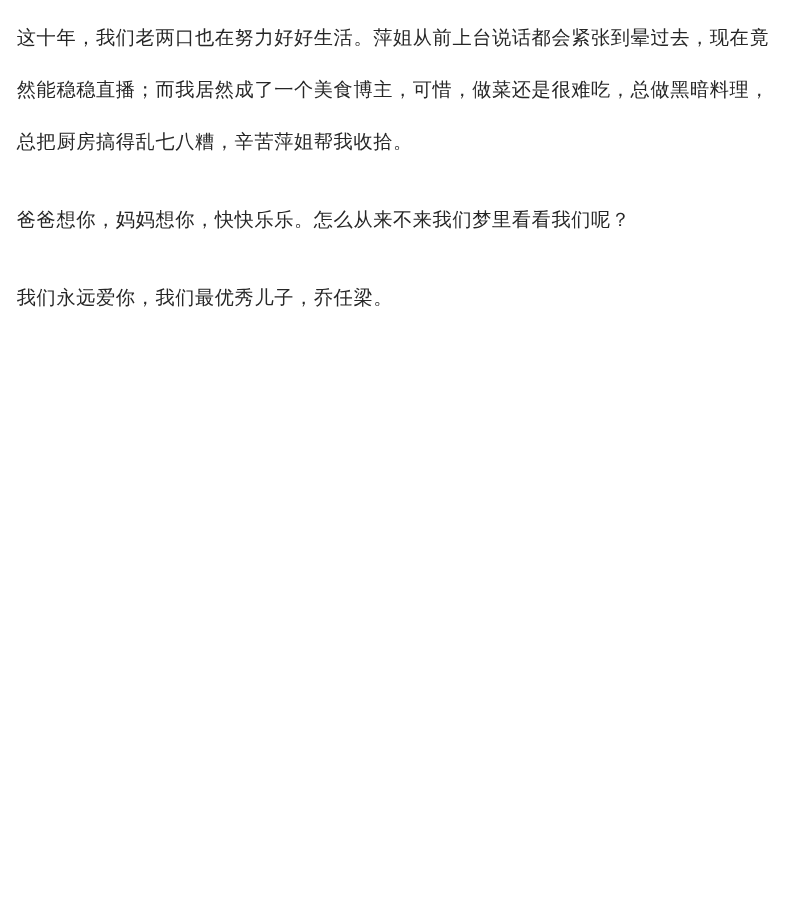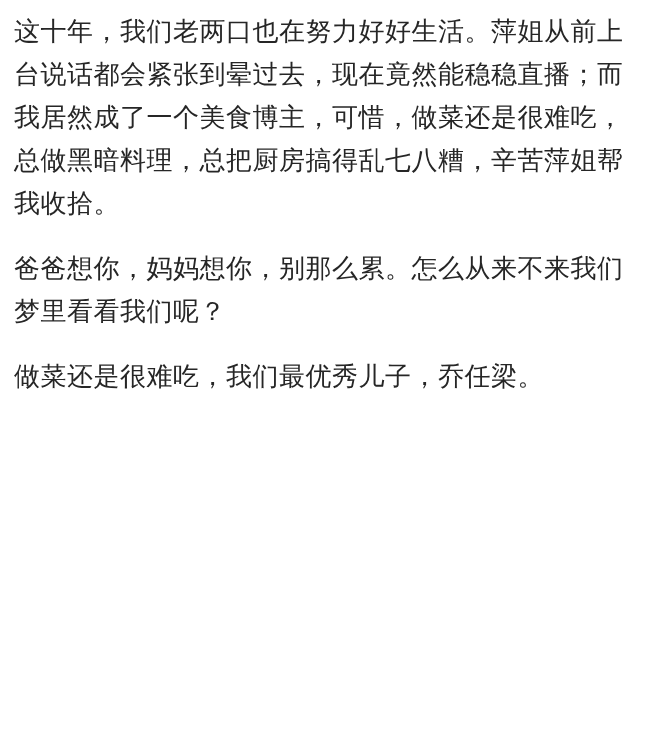--- a/index.html
+++ b/index.html
@@ -15,32 +15,32 @@
     overflow: hidden;
   }
   .page {
     box-sizing: border-box;
     width: 660px;
     height: 748px;
     padding: 10px 14px 0 14px;
     background: #ffffff;
   }
   .para {
-    font-size: 26px;
+    font-size: 16px;
     line-height: 43px;
     letter-spacing: 0.5px;
     color: #262626;
     margin: 0 0 22px 0;
     text-align: left;
     word-break: break-all;
   }
   .para:last-child {
     margin-bottom: 0;
   }
 </style>
 </head>
 <body>
 
 <div class="page">
   <p class="para">这十年，我们老两口也在努力好好生活。萍姐从前上台说话都会紧张到晕过去，现在竟然能稳稳直播；而我居然成了一个美食博主，可惜，做菜还是很难吃，总做黑暗料理，总把厨房搞得乱七八糟，辛苦萍姐帮我收拾。</p>
-  <p class="para">爸爸想你，妈妈想你，别那么累。怎么从来不来我们梦里看看我们呢？</p>
-  <p class="para">做菜还是很难吃，我们最优秀儿子，乔任梁。</p>
+  <p class="para">爸爸想你，妈妈想你，快快乐乐。怎么从来不来我们梦里看看我们呢？</p>
+  <p class="para">我们永远爱你，我们最优秀儿子，乔任梁。</p>
 </div>
 
 </body></html>

